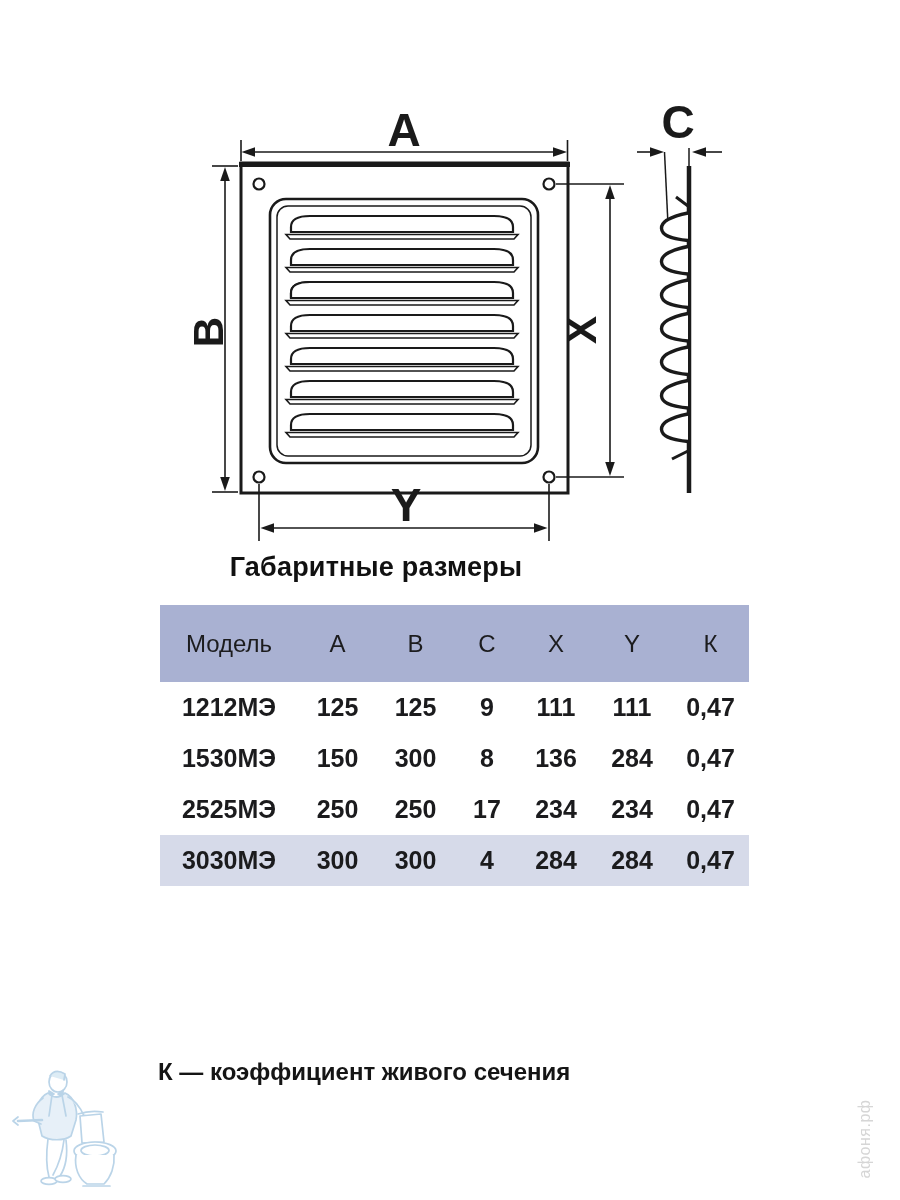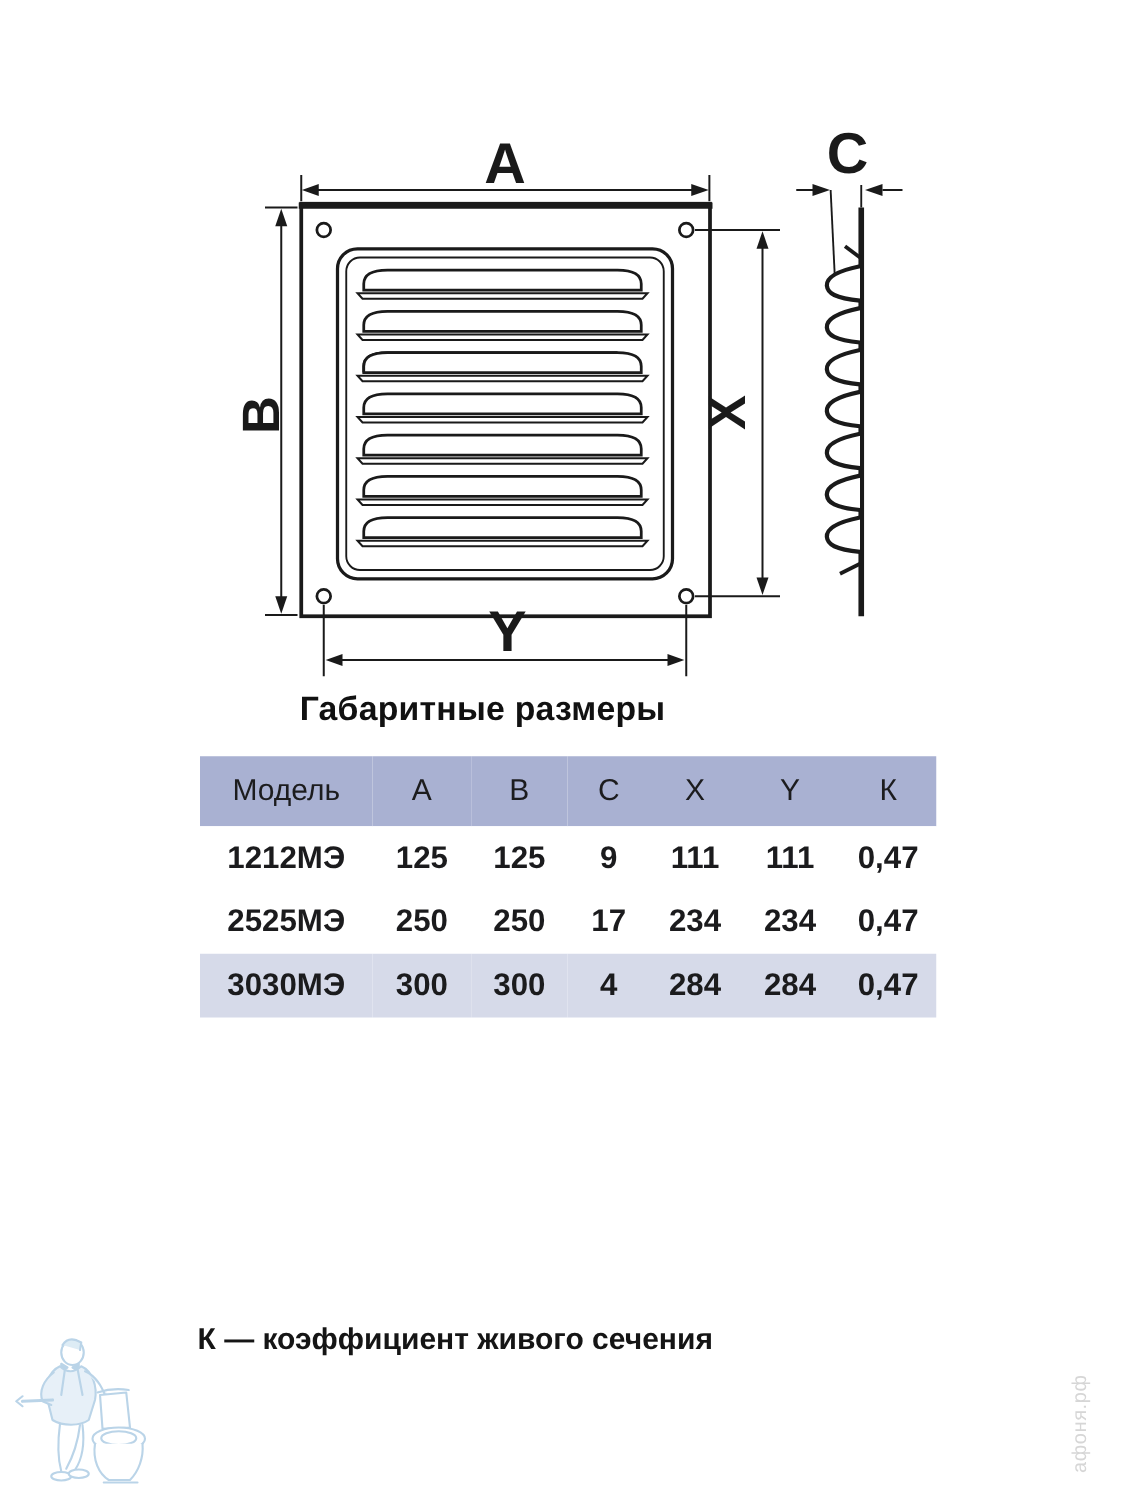--- a/index.html
+++ b/index.html
@@ -2,29 +2,29 @@
 <html><head>
 <meta charset="utf-8">
 <style>
   html,body{margin:0;padding:0;background:#ffffff;}
   .page{
     position:relative;width:900px;height:1200px;background:#ffffff;overflow:hidden;
     font-family:"Liberation Sans", sans-serif;color:#1c1c1e;
   }
   .drawing{position:absolute;left:0;top:0;}
   .section-title{
-    position:absolute;left:12px;top:552px;width:748px;text-align:center;
+    position:absolute;left:2px;top:552px;width:748px;text-align:center;
     font-size:27px;font-weight:700;color:#111;letter-spacing:0.2px;
   }
   table.dim-table{
     position:absolute;left:160px;top:605px;width:589px;
     border-collapse:collapse;table-layout:fixed;
   }
   table.dim-table th{
-    height:56px;font-size:24px;font-weight:400;color:#1c1c1e;text-align:center;
+    height:77px;font-size:24px;font-weight:400;color:#1c1c1e;text-align:center;
     background:#a9b1d2;padding:0;
   }
   table.dim-table td{
     height:51px;font-size:25px;font-weight:700;color:#1b1b1d;text-align:center;padding:0;
   }
   table.dim-table tr.lav td{background:#d6dae9;}
   table.dim-table tr.white td{background:#ffffff;}
   .note{
     position:absolute;left:158px;top:1058px;font-size:24px;font-weight:700;color:#151515;
   }
@@ -176,20 +176,29 @@
         <tr class="white">
           <td>1212МЭ</td>
           <td>125</td>
           <td>125</td>
           <td>9</td>
           <td>111</td>
           <td>111</td>
           <td>0,47</td>
         </tr>
         <tr class="white">
+          <td>1530МЭ</td>
+          <td>150</td>
+          <td>300</td>
+          <td>8</td>
+          <td>136</td>
+          <td>284</td>
+          <td>0,47</td>
+        </tr>
+        <tr class="white">
           <td>2525МЭ</td>
           <td>250</td>
           <td>250</td>
           <td>17</td>
           <td>234</td>
           <td>234</td>
           <td>0,47</td>
         </tr>
         <tr class="lav">
           <td>3030МЭ</td>

